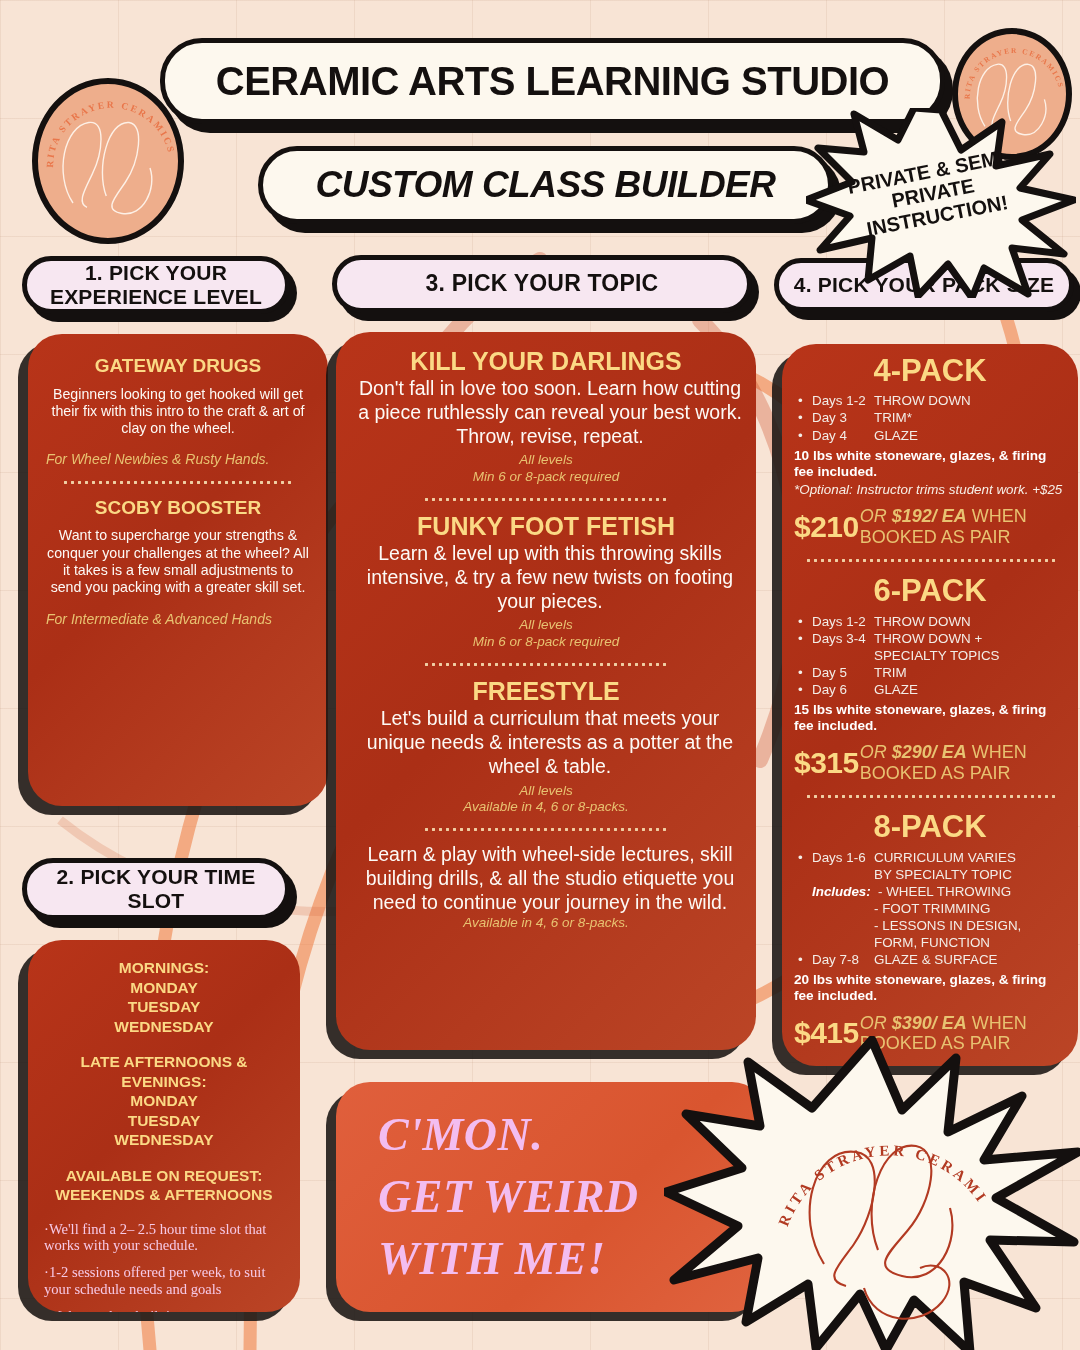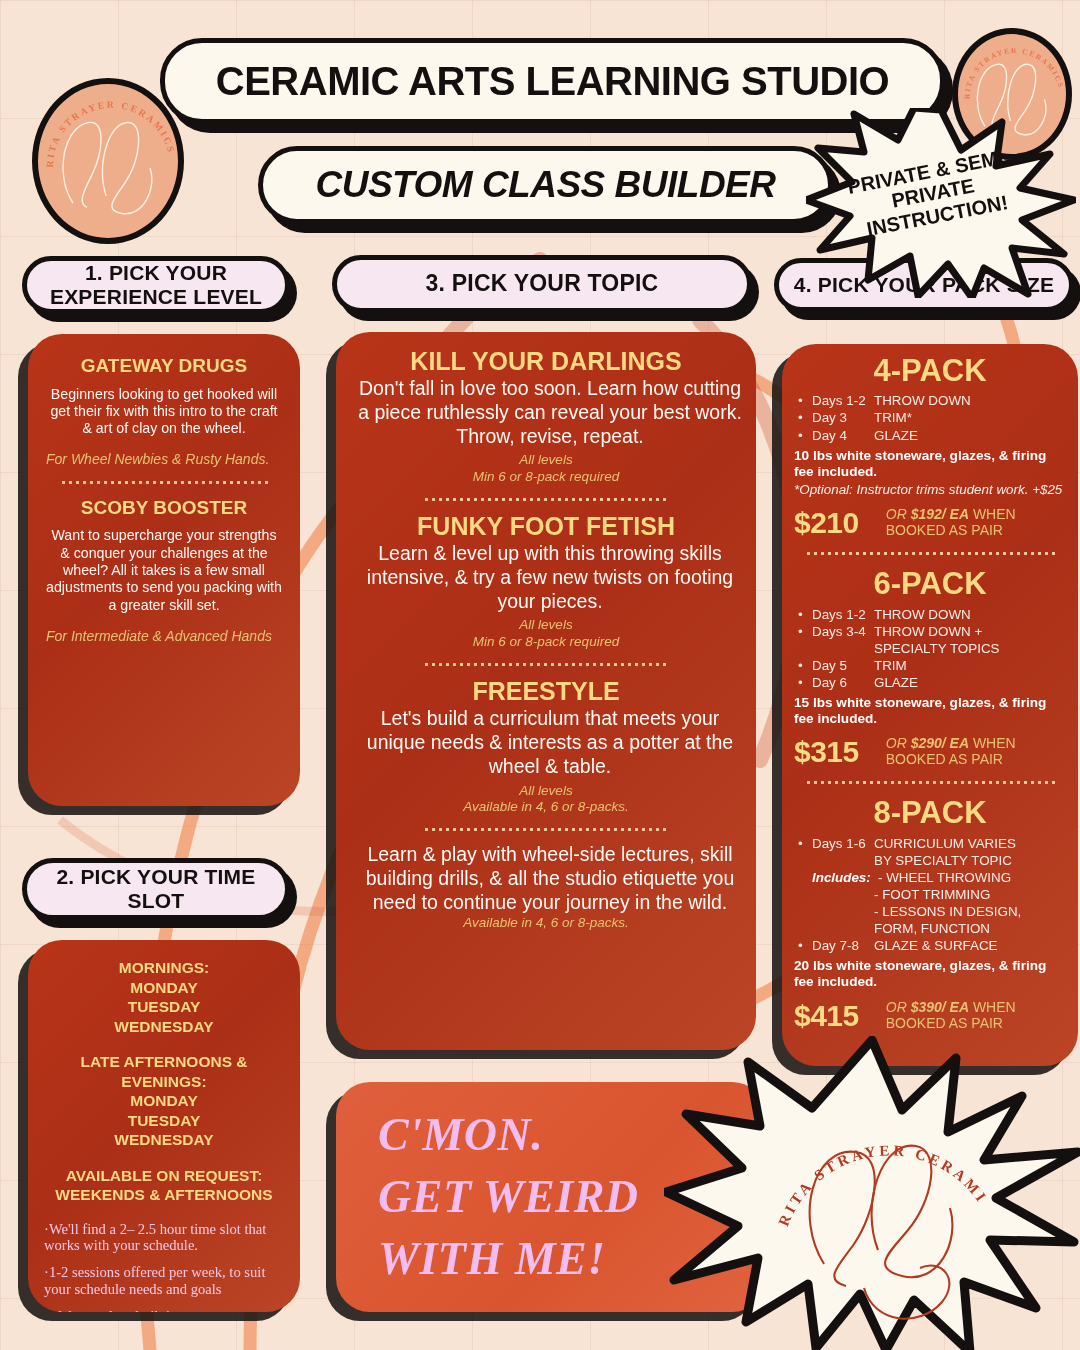--- a/index.html
+++ b/index.html
@@ -90,21 +90,21 @@
     background: #eeae8c;
     border: 6px solid #14100f;
     border-radius: 50%;
     overflow: hidden;
   }
   .logo-circle svg { position: absolute; inset: 0; width: 100%; height: 100%; }
 
   
   #pill-step1 { left: 22px;  top: 256px; width: 268px; height: 58px; font-size: 21px; }
   #pill-step2 { left: 22px;  top: 858px; width: 268px; height: 62px; font-size: 21px; }
-  #panel-experience { left: 28px; top: 334px; width: 272px; height: 472px; }
+  #panel-experience { left: 28px; top: 334px; width: 300px; height: 472px; }
   #panel-timeslot  { left: 28px; top: 940px; width: 272px; height: 372px; }
 
   #panel-experience .inner { padding: 22px 18px 16px; }
   .exp-title { font-size: 19px; margin-bottom: 9px; }
   .exp-body  { font-size: 14.2px; }
   .exp-note  { font-size: 14px; text-align: left; margin-top: 14px; }
 
   #panel-timeslot .inner { padding: 18px 16px; }
   .ts-group { text-align: center; color: #fbd985; font-weight: 800; font-size: 15.5px; line-height: 1.26; margin-bottom: 16px; }
   .ts-bullets { margin-top: 10px; }
@@ -163,21 +163,21 @@
   .pack .incl {
     font-size: 13.6px; font-weight: 800; color: #ffffff;
     line-height: 1.2; margin-top: 4px;
   }
   .pack .opt {
     font-size: 13.4px; font-style: italic; color: #f7f0e8;
     line-height: 1.2; margin-top: 2px;
   }
   .price-row { display: flex; align-items: center; margin-top: 8px; gap: 1px; }
   .price-big { color: #fbd985; font-size: 30px; font-weight: 800; letter-spacing: -.5px; }
-  .price-sm { color: #e8c271; font-size: 14px; line-height: 1.14; margin-left: 26px; }
+  .price-sm { color: #e8c271; font-size: 18px; line-height: 1.14; }
   .price-sm .em { font-style: italic; }
   .price-sm .bold { font-weight: 800; font-style: italic; }
 
   
   #burst-private { position: absolute; left: 806px; top: 108px; width: 270px; height: 190px; z-index: 6; }
   #burst-private-text {
     position: absolute; left: 848px; top: 160px; width: 170px;
     transform: rotate(-11deg);
     text-align: center;
     font-weight: 800;

